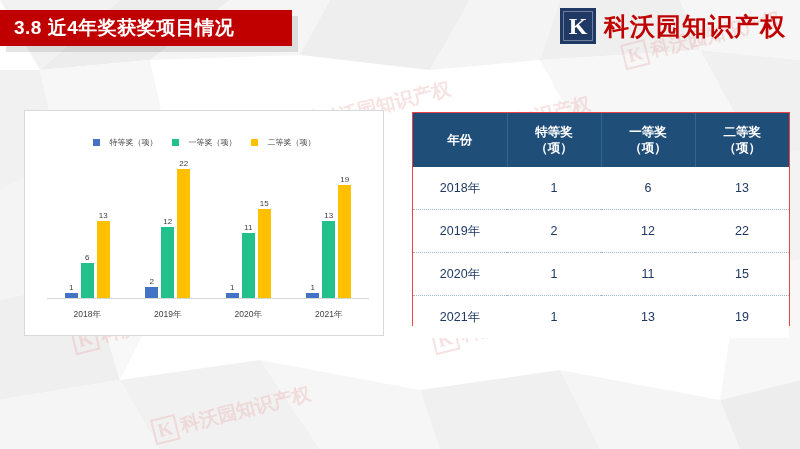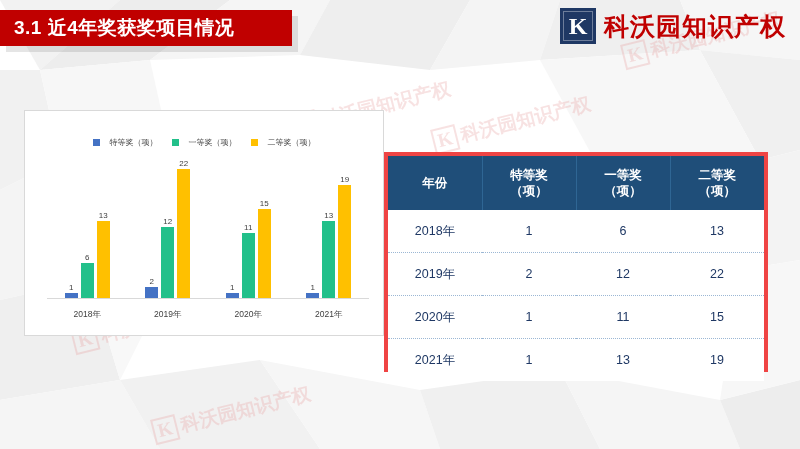--- a/index.html
+++ b/index.html
@@ -200,28 +200,27 @@
     font-size: 8.5px;
     color: #404040;
   }
   .xlabel {
     width: 78px;
     text-align: center;
   }
   
   .table-wrap {
     position: absolute;
-    left: 384px;
+    left: 412px;
     top: 112px;
     width: 376px;
     height: 212px;
     z-index: 4;
-    border: 4px solid #ef4444;
+    border: 1px solid #ef4444;
     background: #ffffff;
-    margin-top: 40px;
   }
   table {
     width: 100%;
     height: 100%;
     border-collapse: collapse;
     table-layout: fixed;
   }
   thead th {
     background: #1f4e79;
     color: #ffffff;
@@ -300,21 +299,21 @@
   <span class="wmk">K</span>
     <span>科沃园知识产权</span>
 </div>
 <div class="wm" style="left:430px; top:130px; font-size:19px;">
   <span class="wmk">K</span>
     <span>科沃园知识产权</span>
 </div>
 
 <div class="header-bar-shadow"></div>
 <div class="header-bar"></div>
-<div class="header-title">3.1 近4年奖获奖项目情况</div>
+<div class="header-title">3.8 近4年奖获奖项目情况</div>
 
 <div class="logo-wrap">
   <div class="logo-mark">K</div>
   <div class="logo-text">科沃园知识产权</div>
 </div>
 
 <div class="chart-panel">
   <div class="legend">
     <div class="legend-item">
       <span class="legend-swatch" style="background:#4472c4"></span>

